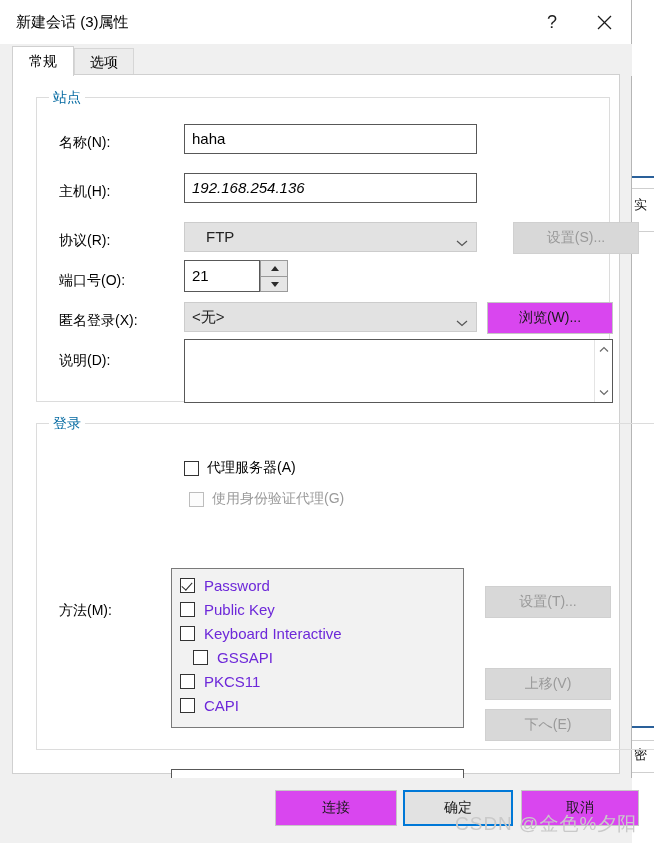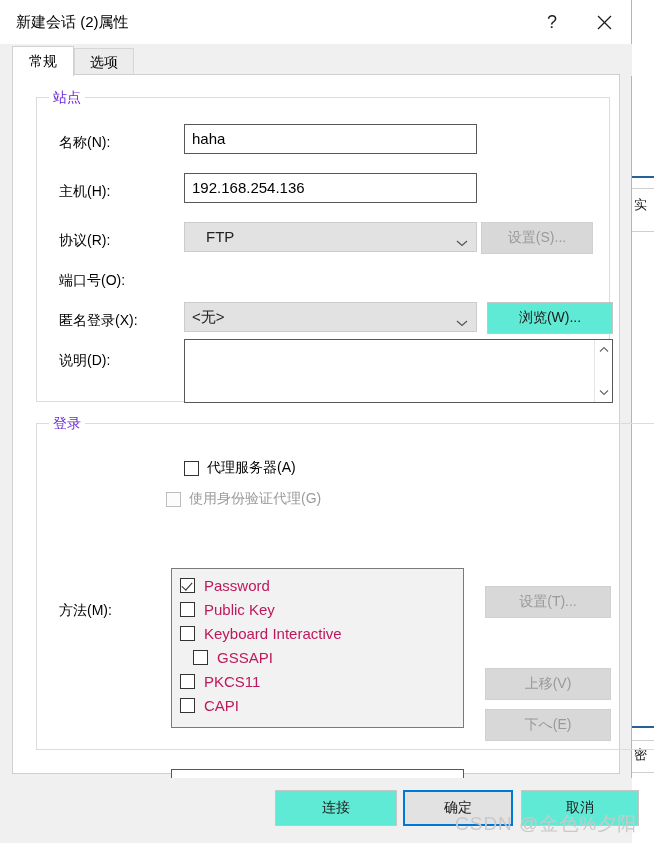--- a/index.html
+++ b/index.html
@@ -37,21 +37,21 @@
   .tab.inactive{background:#ececec;border-color:#d6d6d6;}
   #tab-general{left:12px;width:62px;}
   #tab-options{left:74px;width:60px;}
 
   
   #panel{position:absolute;left:12px;top:74px;width:608px;height:700px;
          background:#ffffff;border:1px solid #d0d0d0;box-sizing:border-box;}
 
   
   .group{position:absolute;border:1px solid #dcdcdc;box-sizing:border-box;}
-  .group-title{position:absolute;top:-9px;left:12px;background:#ffffff;padding:0 4px;font-size:14px;color:#6d28d9;}
+  .group-title{position:absolute;top:-9px;left:12px;background:#ffffff;padding:0 4px;font-size:14px;color:#0369a1;}
   #group-site{left:23px;top:22px;width:574px;height:305px;}
   #group-login{left:23px;top:348px;width:644px;height:327px;}
 
   .lbl{position:absolute;font-size:14px;color:#000;line-height:18px;white-space:nowrap;}
 
   .textbox{position:absolute;box-sizing:border-box;background:#ffffff;border:1px solid #585858;
            font-size:15px;color:#000;padding:3px 7px;line-height:22px;height:30px;}
   .textbox.focused{border:1px solid #0078d7;}
   .combo{position:absolute;box-sizing:border-box;background:#e2e2e2;border:1px solid #cccccc;
          height:30px;font-size:15px;color:#222;padding:3px 7px;line-height:22px;}
@@ -66,34 +66,34 @@
   .spin .tri{position:absolute;left:10px;width:0;height:0;}
   .spin .up .tri{top:5px;border-left:4px solid transparent;border-right:4px solid transparent;border-bottom:5px solid #2b2b2b;}
   .spin .dn .tri{top:5px;border-left:4px solid transparent;border-right:4px solid transparent;border-top:5px solid #2b2b2b;}
 
   .textarea{position:absolute;box-sizing:border-box;background:#fff;border:1px solid #585858;}
   .textarea .sb{position:absolute;right:0;top:0;width:17px;bottom:0;background:#fff;border-left:1px solid #e4e4e4;}
   .textarea .sbtop,.textarea .sbbot{position:absolute;left:0;width:17px;height:17px;display:flex;align-items:center;justify-content:center;color:#606060;font-size:11px;}
   .textarea .sbtop{top:1px;}
   .textarea .sbbot{bottom:1px;}
 
-  .btn{position:absolute;box-sizing:border-box;background:#5eead4;border:1px solid #c6c6c6;
+  .btn{position:absolute;box-sizing:border-box;background:#d946ef;border:1px solid #c6c6c6;
        font-size:14px;color:#1b1b1b;display:flex;align-items:center;justify-content:center;height:32px;}
   .btn.disabled{color:#9a9a9a;background:#d8d8d8;border-color:#d0d0d0;}
   .btn.default{border:2px solid #0078d7;background:#e2e2e2;}
 
   .cbrow{position:absolute;display:flex;align-items:center;gap:8px;font-size:14px;white-space:nowrap;}
   .cbox{width:15px;height:15px;box-sizing:border-box;border:1px solid #333;background:#fff;position:relative;flex:none;}
   .cbox.disabled{border-color:#bdbdbd;background:#fcfcfc;}
   .cbox .tick{position:absolute;left:3px;top:1px;width:5px;height:9px;border:solid #2b2b2b;border-width:0 1.6px 1.6px 0;transform:rotate(42deg);}
   .cbrow.disabled{color:#9a9a9a;}
 
   #method-list{position:absolute;left:170px;top:505px;width:293px;height:160px;
                background:#f2f2f2;border:1px solid #7a7a7a;box-sizing:border-box;}
-  #method-list .item{position:absolute;left:8px;display:flex;align-items:center;gap:9px;font-size:15px;color:#be185d;}
+  #method-list .item{position:absolute;left:8px;display:flex;align-items:center;gap:9px;font-size:15px;color:#6d28d9;}
 
   #footer{position:absolute;left:0;top:778px;width:632px;height:65px;background:#f0f0f0;}
   #watermark{position:absolute;left:455px;top:811px;font-size:19px;color:#c9c9c9;letter-spacing:1px;white-space:nowrap;}
 </style>
 </head>
 <body>
 
 <div id="bg-window">
   <div class="bgaccent" style="top:176px;"></div>
   <div class="bgline" style="top:188px;"></div>
@@ -102,21 +102,21 @@
   <div class="bgband" style="top:232px;height:490px;background:#ffffff;"></div>
   <div class="bgaccent" style="top:726px;"></div>
   <div class="bgline" style="top:740px;"></div>
   <div class="bgchar" style="top:748px;">密</div>
   <div class="bgline" style="top:772px;"></div>
 </div>
 
 <div id="dialog">
 
   <div id="titlebar">
-    <div id="title-text">新建会话 (2)属性</div>
+    <div id="title-text">新建会话 (3)属性</div>
     <div id="help-btn" class="tb-btn">?</div>
     <div id="close-btn" class="tb-btn">
       <svg width="15" height="15" viewBox="0 0 15 15" aria-hidden="true">
         <line x1="1" y1="1" x2="14" y2="14" stroke="#1b1b1b" stroke-width="1.2"></line>
         <line x1="14" y1="1" x2="1" y2="14" stroke="#1b1b1b" stroke-width="1.2"></line>
       </svg>
     </div>
   </div>
 
   <div id="tabstrip">
@@ -130,36 +130,47 @@
 
   <div id="panel">
 
     <div class="group" id="group-site">
       <div class="group-title">站点</div>
 
       <div class="lbl" style="left:22px;top:35px;">名称(N):</div>
       <div class="textbox" style="left:147px;top:26px;width:293px;">haha</div>
 
       <div class="lbl" style="left:22px;top:84px;">主机(H):</div>
-      <div class="textbox" style="left:147px;top:75px;width:293px;">192.168.254.136</div>
+      <div class="textbox" style="left:147px;top:75px;width:293px;font-style:italic;">192.168.254.136</div>
 
       <div class="lbl" style="left:22px;top:133px;">协议(R):</div>
       <div class="combo" style="left:147px;top:124px;width:293px;padding-left:21px;">
         <span>FTP</span>
         <span class="arrow">
           <svg width="12" height="8" viewBox="0 0 12 8">
               <polyline points="1,2 6,6.5 11,2" fill="none" stroke="#555" stroke-width="1.2"></polyline>
             </svg>
         </span>
       </div>
-      <div class="btn disabled" style="left:444px;top:124px;width:112px;">
+      <div class="btn disabled" style="left:476px;top:124px;width:126px;">
         <span>设置(S)...</span>
       </div>
 
       <div class="lbl" style="left:22px;top:173px;">端口号(O):</div>
+      <div class="spin" style="left:147px;top:162px;width:104px;">
+        <div class="box">21</div>
+        <div class="btns">
+          <div class="up">
+              <i class="tri"></i>
+            </div>
+          <div class="dn">
+              <i class="tri"></i>
+            </div>
+        </div>
+      </div>
 
       <div class="lbl" style="left:22px;top:213px;">匿名登录(X):</div>
       <div class="combo" style="left:147px;top:204px;width:293px;">
         <span>&lt;无&gt;</span>
         <span class="arrow">
           <svg width="12" height="8" viewBox="0 0 12 8">
               <polyline points="1,2 6,6.5 11,2" fill="none" stroke="#555" stroke-width="1.2"></polyline>
             </svg>
         </span>
       </div>
@@ -185,21 +196,21 @@
       </div>
     </div>
 
     <div class="group" id="group-login">
       <div class="group-title">登录</div>
 
       <div class="cbrow" style="left:147px;top:35px;">
         <span class="cbox"></span>
         <span>代理服务器(A)</span>
       </div>
-      <div class="cbrow disabled" style="left:129px;top:66px;">
+      <div class="cbrow disabled" style="left:152px;top:66px;">
         <span class="cbox disabled"></span>
         <span>使用身份验证代理(G)</span>
       </div>
 
       <div class="lbl" style="left:22px;top:177px;">方法(M):</div>
 
       <div class="lbl" style="left:22px;top:352px;">用户名(U):</div>
       <div class="lbl" style="left:22px;top:392px;">密码(P):</div>
     </div>
 

